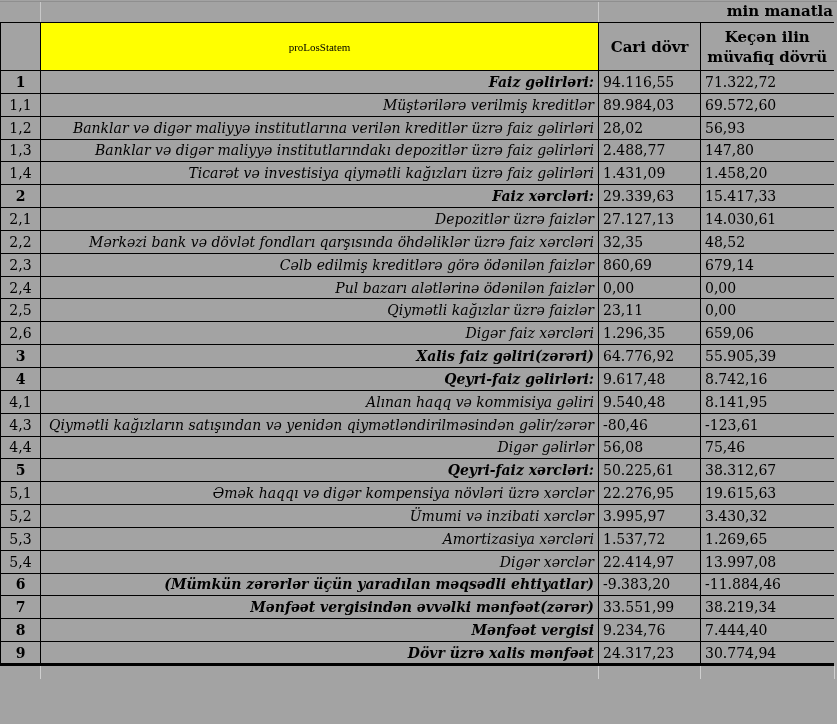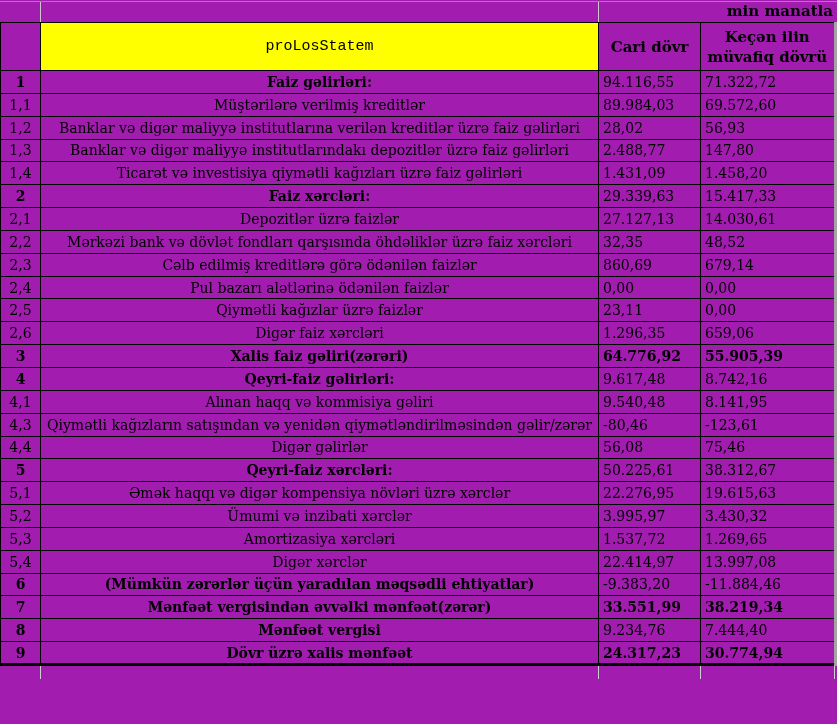--- a/index.html
+++ b/index.html
@@ -1,20 +1,20 @@
 <!DOCTYPE html>
 <html><head>
 <meta charset="utf-8">
 <style>
   html, body { margin: 0; padding: 0; background: #ffffff; }
   .screen {
     position: relative;
     width: 837px;
     height: 724px;
-    background: #a21caf;
+    background: #a3a3a3;
     overflow: hidden;
     font-family: "DejaVu Serif", "Liberation Serif", serif;
     color: #000000;
   }
   
   .topstrip {
     position: relative;
     height: 22px;
   }
   .topstrip .hgrid {
@@ -41,34 +41,34 @@
     padding: 0 4px;
     overflow: hidden;
     white-space: nowrap;
     box-sizing: border-box;
   }
   table.pl th:last-child, table.pl td:last-child { border-right: 4px solid #a3a3a3; }
   thead tr { height: 48px; }
   thead th { font-size: 15px; font-weight: bold; text-align: center; vertical-align: middle; }
   th.title-cell {
     background: #FFFF00;
-    font-family: Liberation Mono, monospace;
+    font-family: Liberation Serif, serif;
     font-weight: normal;
-    font-size: 15px;
+    font-size: 11px;
     margin-left: 14px;
   }
   th.prev-col { line-height: 20px; }
   tbody tr { height: 22.85px; }
   tbody td { font-size: 14px; }
   tbody tr:last-child td { border-bottom: 3px solid #000000; }
   td.num { text-align: center; }
-  td.label { text-align: center; }
+  td.label { text-align: right; font-style: italic; }
   td.val { text-align: left; }
   tr.bold-label td.num, tr.bold-label td.label { font-weight: bold; }
-  tr.bold-values td.val { font-weight: bold; }
+  tr.bold-values td.val { font-weight: normal; }
   
   .bottomstrip { position: relative; height: 13px; }
   .bottomstrip .vgrid { position: absolute; top: 0; bottom: 0; border-left: 1px solid #cfcfcf; }
   .bottomstrip .s1 { left: 40px; }
   .bottomstrip .s2 { left: 598px; }
   .bottomstrip .s3 { left: 700px; }
   .bottomstrip .s4 { left: 834px; }
 </style>
 </head>
 <body>

